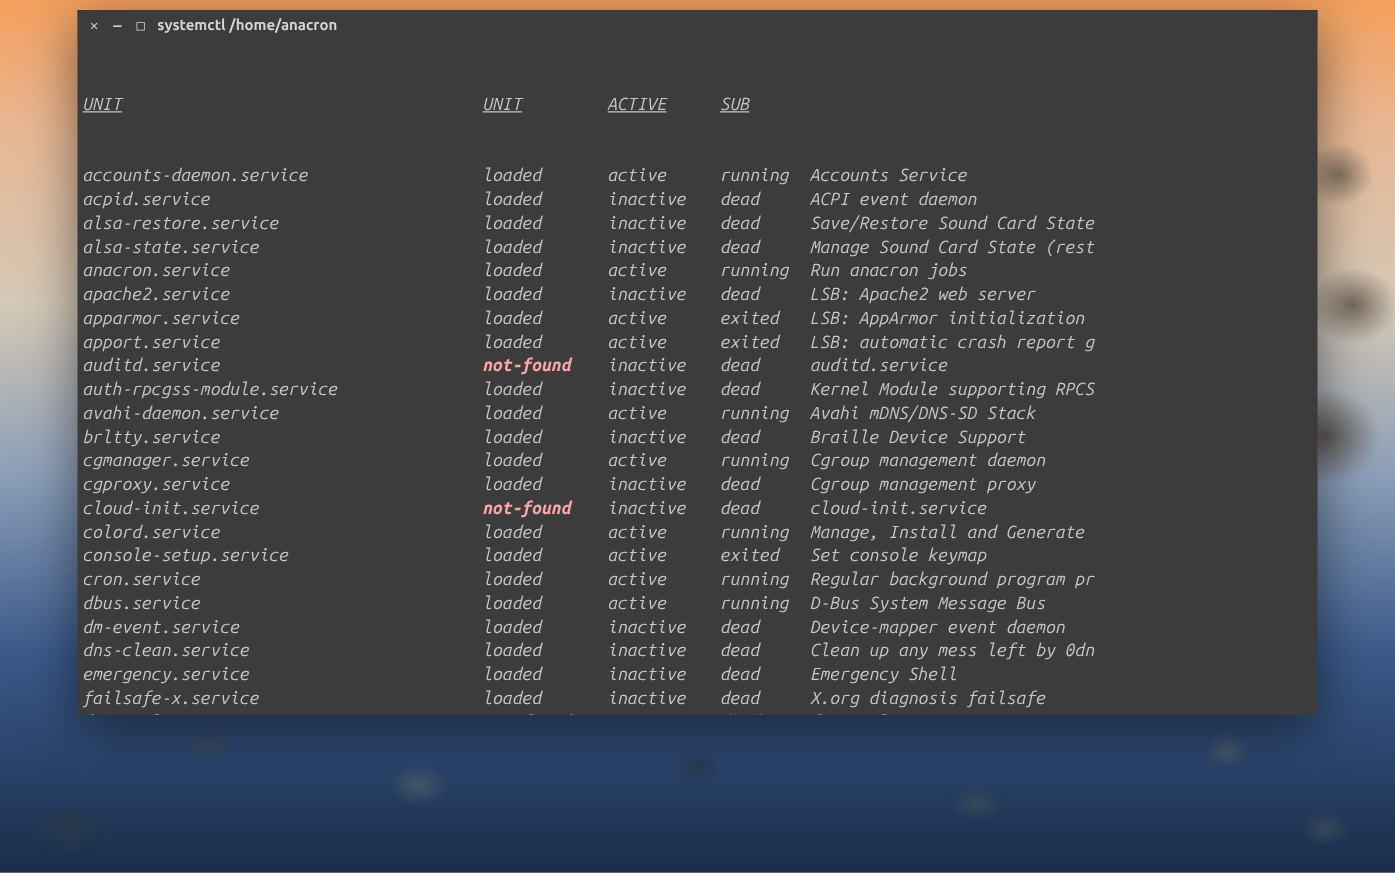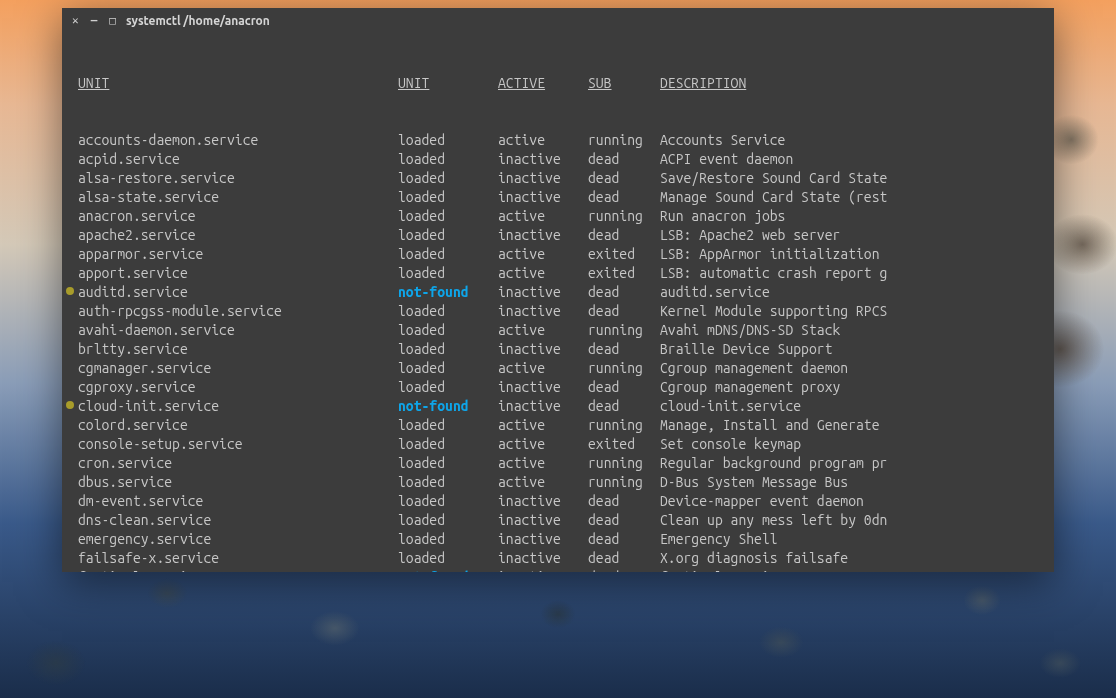--- a/index.html
+++ b/index.html
@@ -66,25 +66,26 @@
     }
     
     .win-btn {
       font-size: 11px;
       color: #d0d0d0;
       cursor: pointer;
       font-family: monospace;
     }
     
     .terminal-body {
-      padding: 4px 16px;
+      padding: 4px 4px;
       font-size: 14px;
       line-height: 19px;
       color: #c7c7c7;
       white-space: pre;
+      font-style: italic;
     }
     
     .row {
       display: grid;
       grid-template-columns: 320px 100px 90px 72px 1fr;
       height: 19px;
       position: relative;
     }
     
     .bullet {
@@ -102,21 +103,21 @@
       color: #c7c7c7;
     }
     
     .cell {
       color: #c7c7c7;
       overflow: hidden;
       text-overflow: clip;
     }
     
     .not-found {
-      color: #0ea5e9;
+      color: #fca5a5;
       font-weight: bold;
     }
   </style>
 </head>
 <body>
 
 <div class="terminal-window">
   <div class="titlebar">
     <div class="window-controls">
       <span class="win-btn">✕</span>
@@ -125,18 +126,17 @@
     </div>
     <span>systemctl /home/anacron</span>
   </div>
 
   <div class="terminal-body">
     <div class="row">
       <span class="header cell">UNIT</span>
       <span class="header cell">UNIT</span>
       <span class="header cell">ACTIVE</span>
       <span class="header cell">SUB</span>
-      <span class="header cell">DESCRIPTION</span>
     </div>
     <div id="rows"><div class="row"><span class="cell">accounts-daemon.service</span><span class="cell">loaded</span><span class="cell">active</span><span class="cell">running</span><span class="cell">Accounts Service</span></div><div class="row"><span class="cell">acpid.service</span><span class="cell">loaded</span><span class="cell">inactive</span><span class="cell">dead</span><span class="cell">ACPI event daemon</span></div><div class="row"><span class="cell">alsa-restore.service</span><span class="cell">loaded</span><span class="cell">inactive</span><span class="cell">dead</span><span class="cell">Save/Restore Sound Card State</span></div><div class="row"><span class="cell">alsa-state.service</span><span class="cell">loaded</span><span class="cell">inactive</span><span class="cell">dead</span><span class="cell">Manage Sound Card State (rest</span></div><div class="row"><span class="cell">anacron.service</span><span class="cell">loaded</span><span class="cell">active</span><span class="cell">running</span><span class="cell">Run anacron jobs</span></div><div class="row"><span class="cell">apache2.service</span><span class="cell">loaded</span><span class="cell">inactive</span><span class="cell">dead</span><span class="cell">LSB: Apache2 web server</span></div><div class="row"><span class="cell">apparmor.service</span><span class="cell">loaded</span><span class="cell">active</span><span class="cell">exited</span><span class="cell">LSB: AppArmor initialization</span></div><div class="row"><span class="cell">apport.service</span><span class="cell">loaded</span><span class="cell">active</span><span class="cell">exited</span><span class="cell">LSB: automatic crash report g</span></div><div class="row"><span class="bullet"></span><span class="cell">auditd.service</span><span class="cell not-found">not-found</span><span class="cell">inactive</span><span class="cell">dead</span><span class="cell">auditd.service</span></div><div class="row"><span class="cell">auth-rpcgss-module.service</span><span class="cell">loaded</span><span class="cell">inactive</span><span class="cell">dead</span><span class="cell">Kernel Module supporting RPCS</span></div><div class="row"><span class="cell">avahi-daemon.service</span><span class="cell">loaded</span><span class="cell">active</span><span class="cell">running</span><span class="cell">Avahi mDNS/DNS-SD Stack</span></div><div class="row"><span class="cell">brltty.service</span><span class="cell">loaded</span><span class="cell">inactive</span><span class="cell">dead</span><span class="cell">Braille Device Support</span></div><div class="row"><span class="cell">cgmanager.service</span><span class="cell">loaded</span><span class="cell">active</span><span class="cell">running</span><span class="cell">Cgroup management daemon</span></div><div class="row"><span class="cell">cgproxy.service</span><span class="cell">loaded</span><span class="cell">inactive</span><span class="cell">dead</span><span class="cell">Cgroup management proxy</span></div><div class="row"><span class="bullet"></span><span class="cell">cloud-init.service</span><span class="cell not-found">not-found</span><span class="cell">inactive</span><span class="cell">dead</span><span class="cell">cloud-init.service</span></div><div class="row"><span class="cell">colord.service</span><span class="cell">loaded</span><span class="cell">active</span><span class="cell">running</span><span class="cell">Manage, Install and Generate</span></div><div class="row"><span class="cell">console-setup.service</span><span class="cell">loaded</span><span class="cell">active</span><span class="cell">exited</span><span class="cell">Set console keymap</span></div><div class="row"><span class="cell">cron.service</span><span class="cell">loaded</span><span class="cell">active</span><span class="cell">running</span><span class="cell">Regular background program pr</span></div><div class="row"><span class="cell">dbus.service</span><span class="cell">loaded</span><span class="cell">active</span><span class="cell">running</span><span class="cell">D-Bus System Message Bus</span></div><div class="row"><span class="cell">dm-event.service</span><span class="cell">loaded</span><span class="cell">inactive</span><span class="cell">dead</span><span class="cell">Device-mapper event daemon</span></div><div class="row"><span class="cell">dns-clean.service</span><span class="cell">loaded</span><span class="cell">inactive</span><span class="cell">dead</span><span class="cell">Clean up any mess left by 0dn</span></div><div class="row"><span class="cell">emergency.service</span><span class="cell">loaded</span><span class="cell">inactive</span><span class="cell">dead</span><span class="cell">Emergency Shell</span></div><div class="row"><span class="cell">failsafe-x.service</span><span class="cell">loaded</span><span class="cell">inactive</span><span class="cell">dead</span><span class="cell">X.org diagnosis failsafe</span></div><div class="row"><span class="cell">festival.service</span><span class="cell not-found">not-found</span><span class="cell">inactive</span><span class="cell">dead</span><span class="cell">festival.service</span></div></div>
     
   </div>
 </div>
 
 </body></html>

